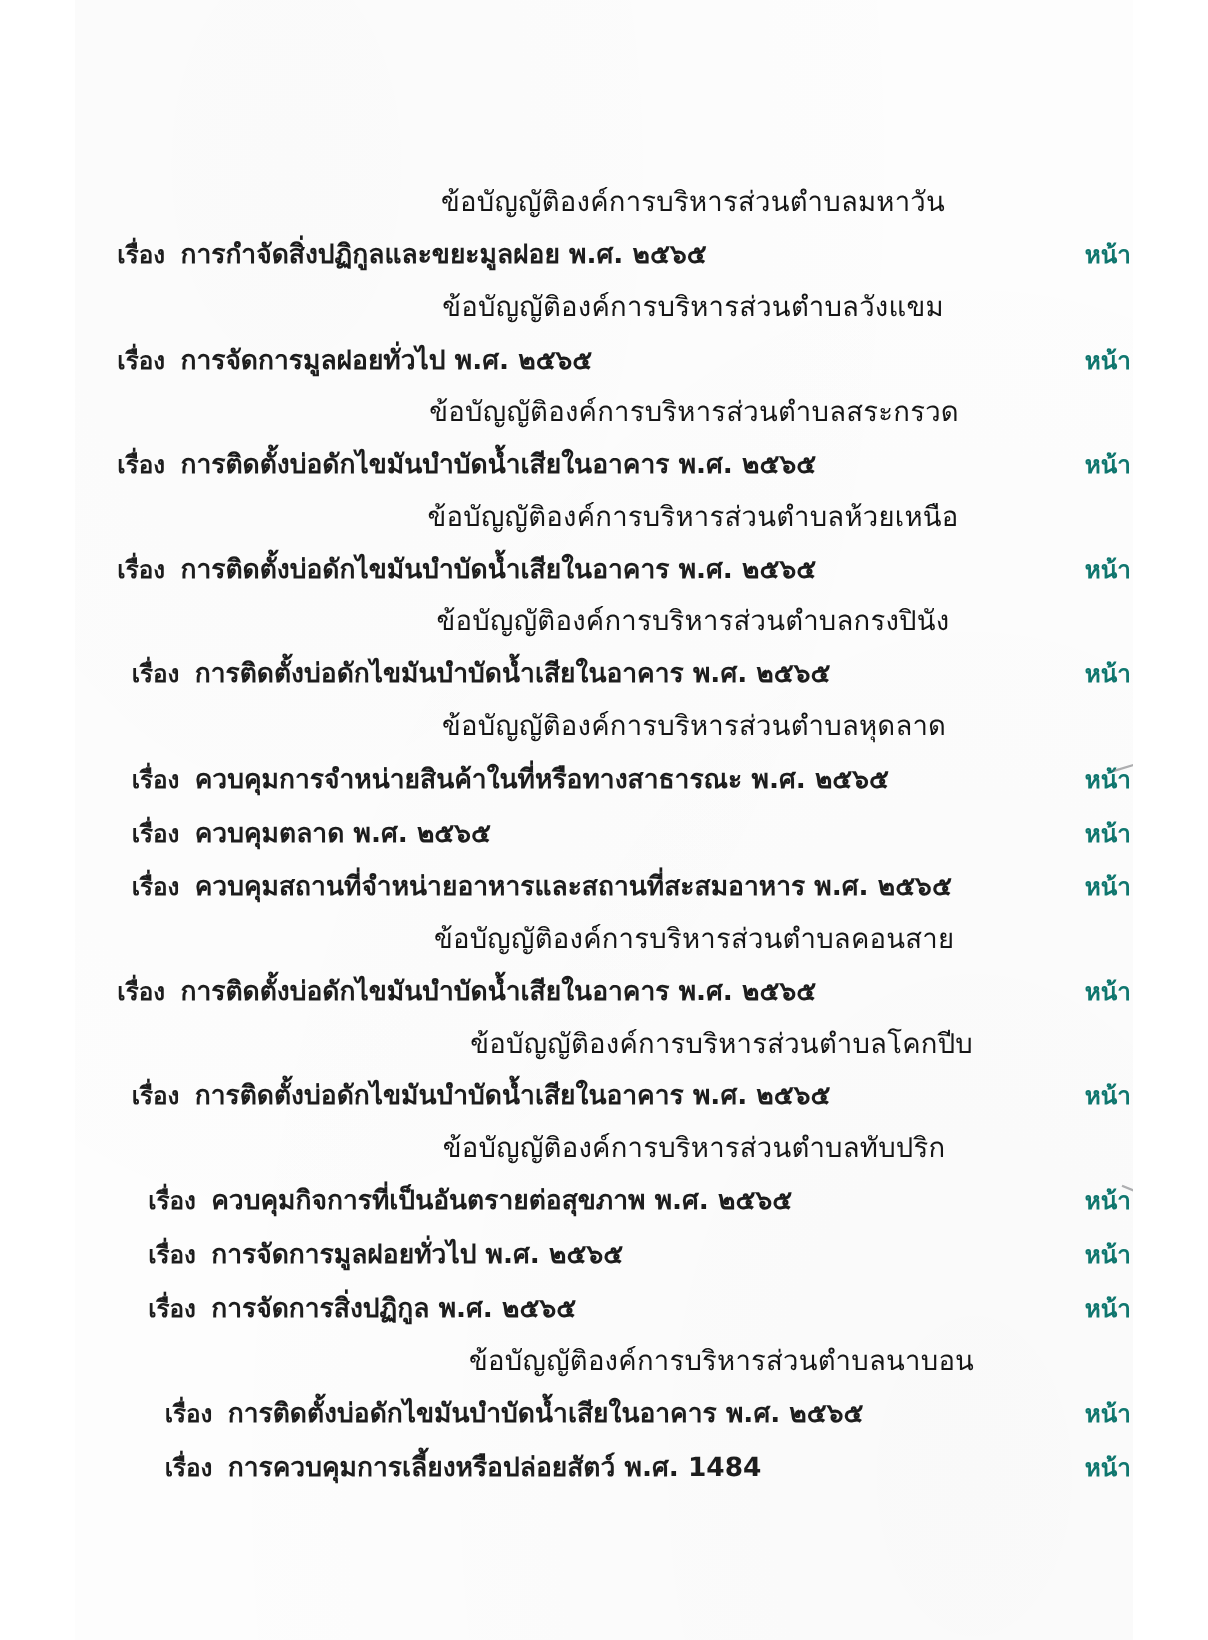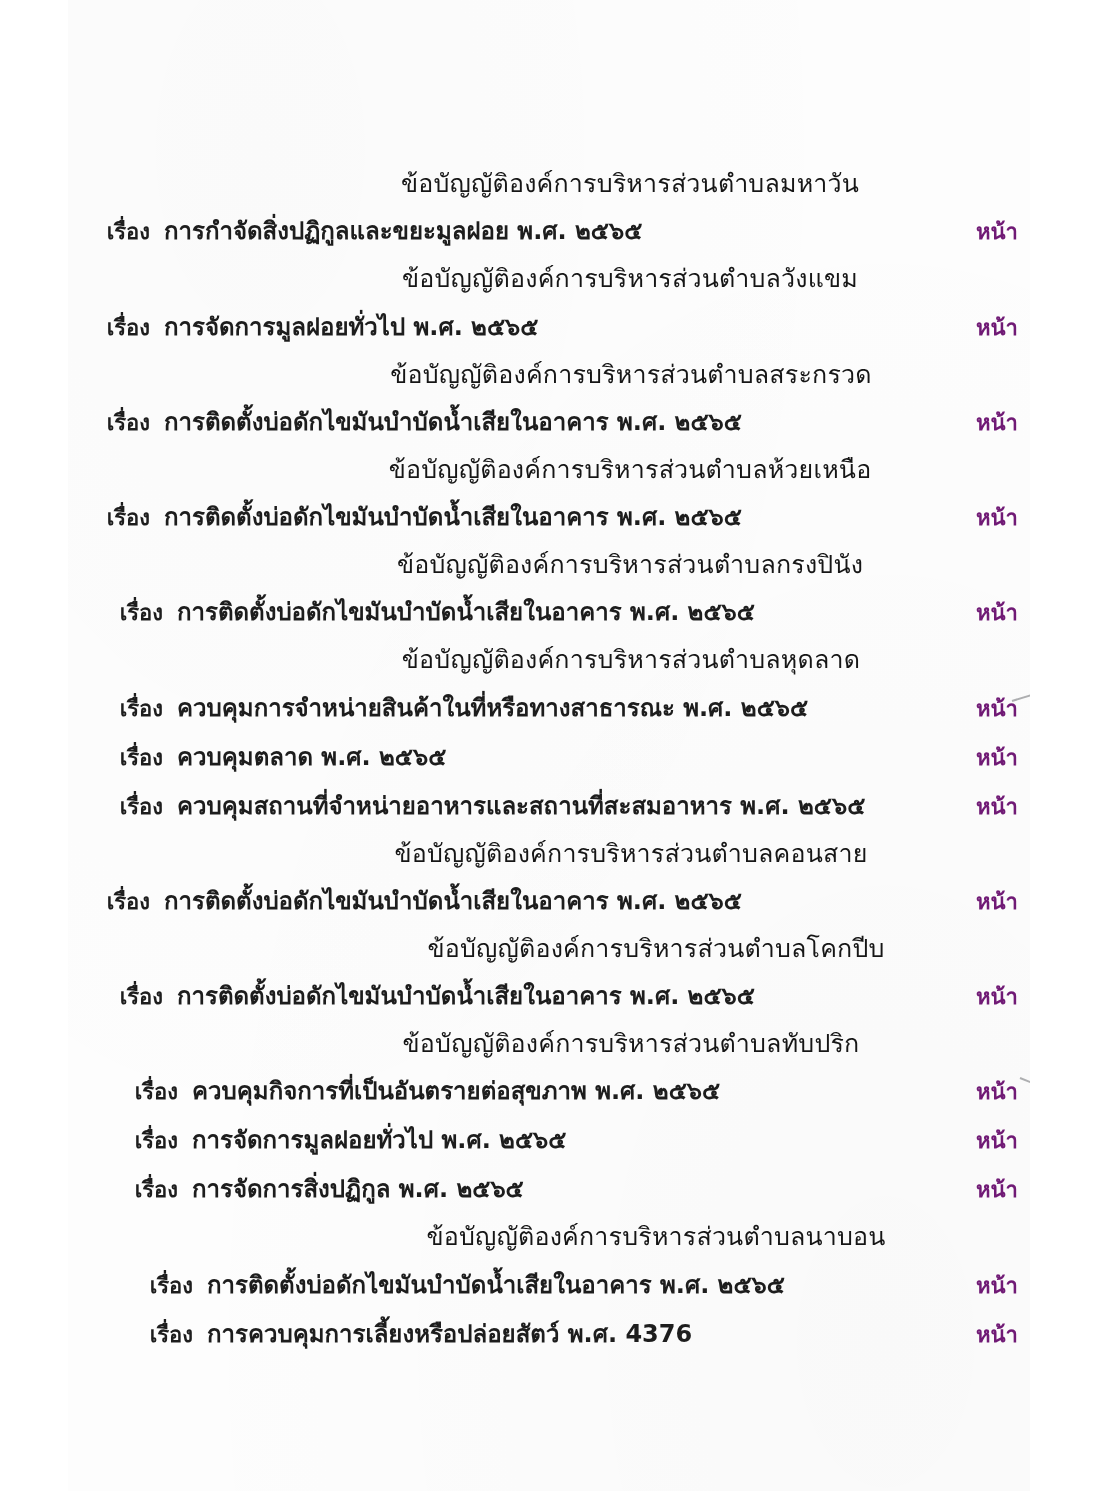--- a/index.html
+++ b/index.html
@@ -65,23 +65,23 @@
   }
   .entry-title {
     flex: 1 1 auto;
     font-size: 24px;
     color: #1d1d1d;
     padding-left: 4px;
   }
   .entry-pagelabel {
     flex: 0 0 auto;
     width: 62px;
-    text-align: center;
+    text-align: right;
     font-size: 22px;
-    color: #701a75;
+    color: #0f766e;
   }
   .entry-pagenum {
     flex: 0 0 auto;
     width: 120px;
     text-align: left;
     padding-left: 18px;
     font-size: 23px;
     color: #7f1d1d;
   }
   
@@ -231,21 +231,21 @@
         <div class="group">
           <div class="group-heading h-ind-3">ข้อบัญญัติองค์การบริหารส่วนตำบลนาบอน</div>
           <div class="entry ind-3">
             <span class="entry-label">เรื่อง</span>
             <span class="entry-title">การติดตั้งบ่อดักไขมันบำบัดน้ำเสียในอาคาร  พ.ศ. ๒๕๖๕</span>
             <span class="entry-pagelabel">หน้า</span>
             <span class="entry-pagenum">๓๒๖</span>
           </div>
           <div class="entry ind-3">
             <span class="entry-label">เรื่อง</span>
-            <span class="entry-title">การควบคุมการเลี้ยงหรือปล่อยสัตว์  พ.ศ. 4376</span>
+            <span class="entry-title">การควบคุมการเลี้ยงหรือปล่อยสัตว์  พ.ศ. 1484</span>
             <span class="entry-pagelabel">หน้า</span>
             <span class="entry-pagenum">๓๒๘</span>
           </div>
         </div>
       </div>
   </div>
 
   <div class="pen-mark pen-mark-1"></div>
   <div class="pen-mark pen-mark-2"></div>
 </div>

